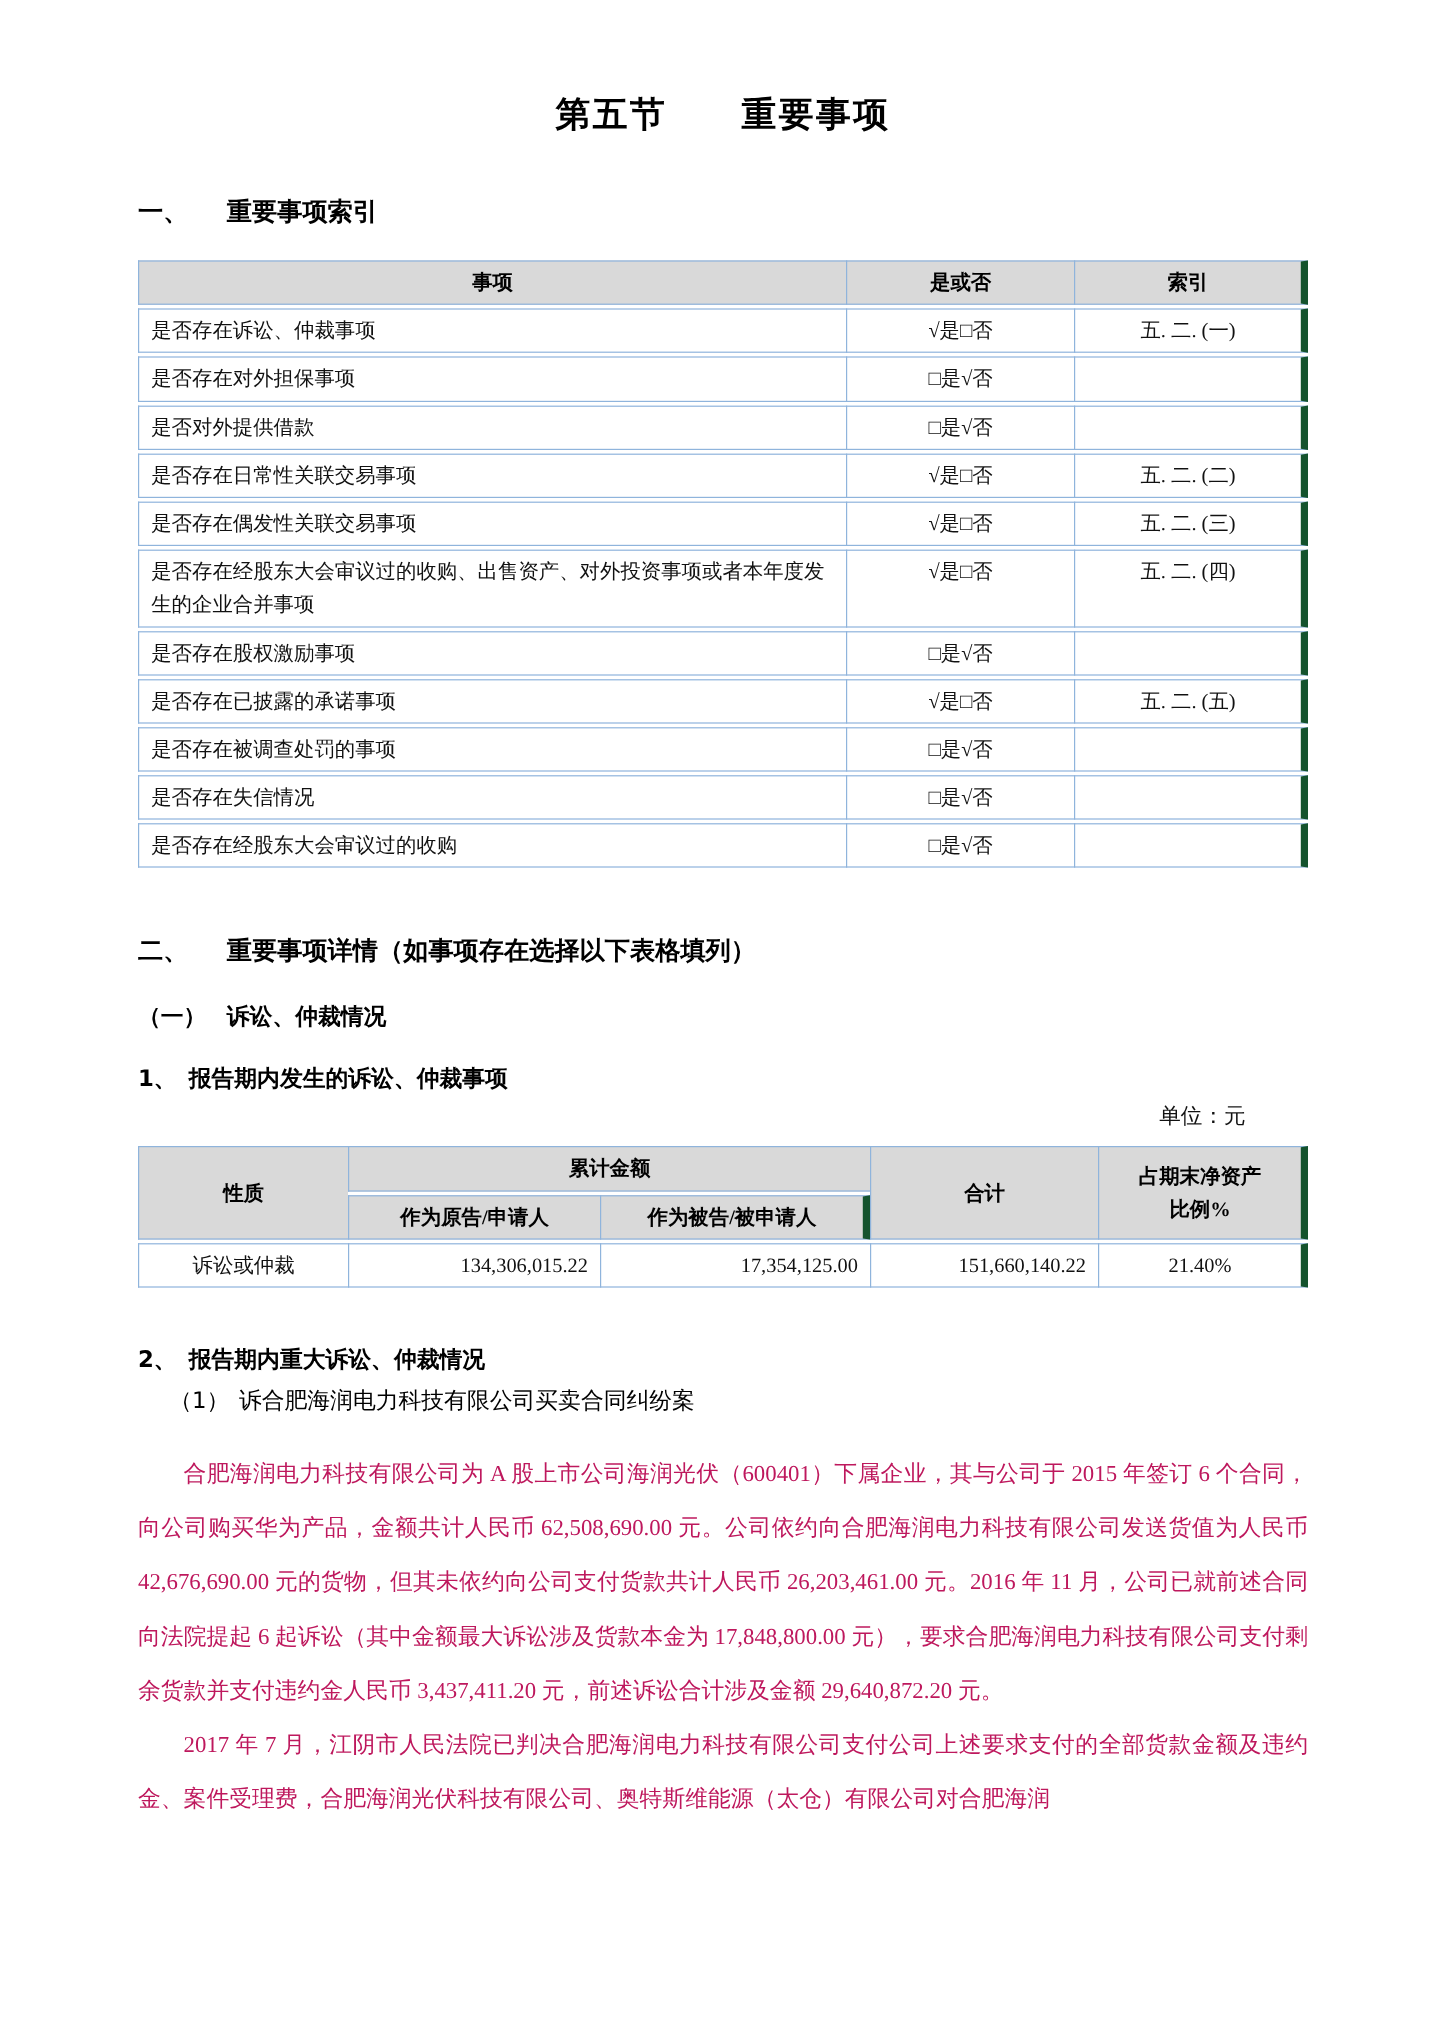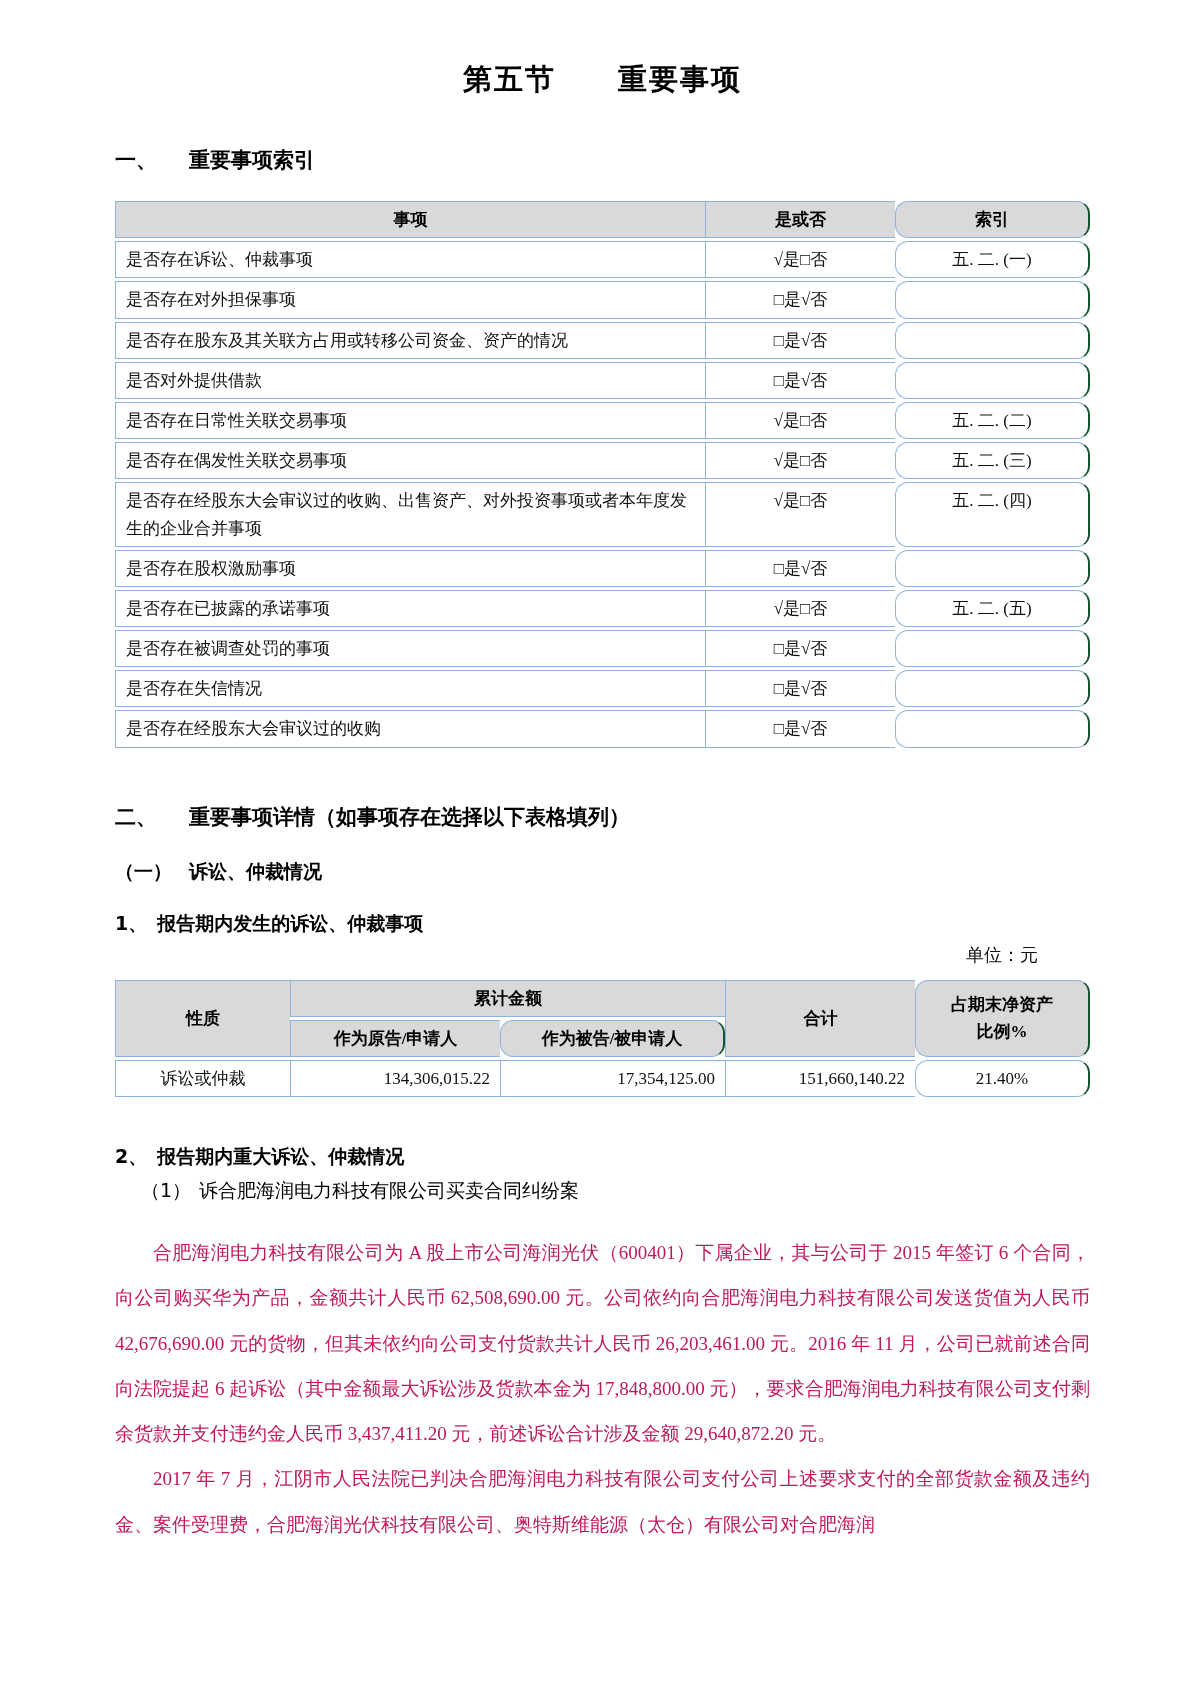--- a/index.html
+++ b/index.html
@@ -1,21 +1,21 @@
 <!DOCTYPE html>
 <html><head>
 <meta charset="utf-8">
 <style>
   * { box-sizing: border-box; }
   html, body { margin: 0; padding: 0; background: #ffffff; }
   .page {
     width: 1200px;
     height: 1697px;
     background: #ffffff;
-    padding: 60px 110px 0 115px;
+    padding: 76px 110px 0 115px;
     overflow: hidden;
     color: #111111;
     font-family: "Liberation Serif", "DejaVu Serif", serif;
   }
   
   .doc-title {
     text-align: center;
     font-family: "DejaVu Sans", "Liberation Sans", sans-serif;
     font-weight: bold;
     font-size: 29px;
@@ -69,22 +69,21 @@
   }
   table.report th, table.report td {
     border-top: 1px solid #8fb4dc;
     border-bottom: 1px solid #8fb4dc;
     border-left: 1px solid #8fb4dc;
     padding: 4px 10px;
     vertical-align: top;
     line-height: 1.6;
   }
   table.report th:last-child, table.report td:last-child {
-    border-right: 2px solid #14532d;
-    border-radius: 13px;
+    border-right: 6px solid #14532d;
   }
   table.report th {
     background: #d9d9d9;
     font-weight: bold;
     text-align: center;
     color: #000;
   }
   td.cell-left   { text-align: left;  padding-left: 14px; margin-top: 12px; }
   td.cell-center { text-align: center; }
   td.cell-right  { text-align: right; padding-right: 18px; }
@@ -137,25 +136,20 @@
         </tr>
       </thead>
       <tbody>
           <tr>
             <td class="cell-left">是否存在诉讼、仲裁事项</td>
             <td class="cell-center">√是□否</td>
             <td class="cell-center">五. 二. (一)</td>
           </tr>
           <tr>
             <td class="cell-left">是否存在对外担保事项</td>
-            <td class="cell-center">□是√否</td>
-            <td class="cell-center"></td>
-          </tr>
-          <tr>
-            <td class="cell-left">是否存在股东及其关联方占用或转移公司资金、资产的情况</td>
             <td class="cell-center">□是√否</td>
             <td class="cell-center"></td>
           </tr>
           <tr>
             <td class="cell-left">是否对外提供借款</td>
             <td class="cell-center">□是√否</td>
             <td class="cell-center"></td>
           </tr>
           <tr>
             <td class="cell-left">是否存在日常性关联交易事项</td>

